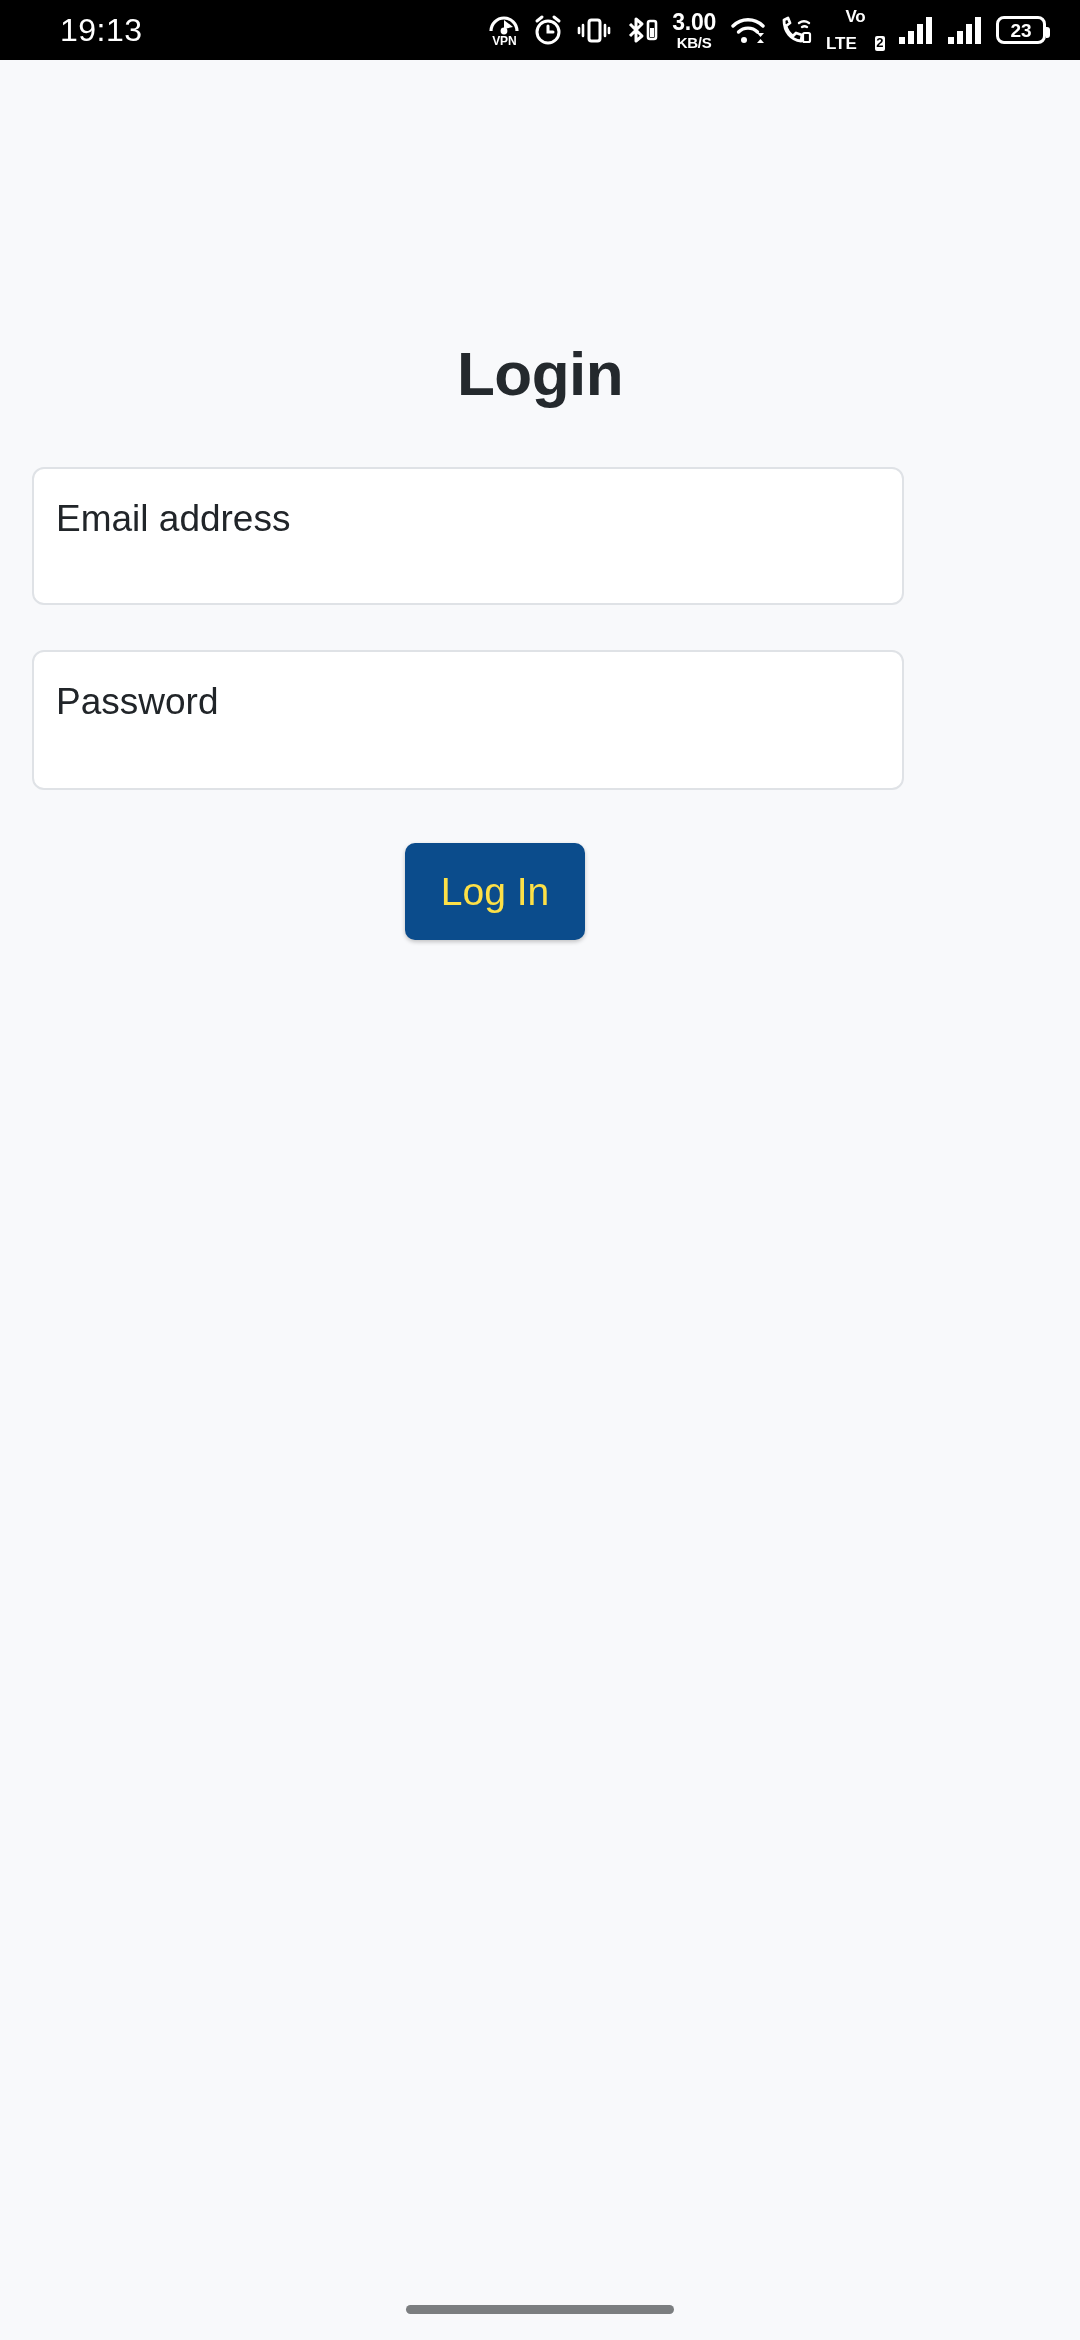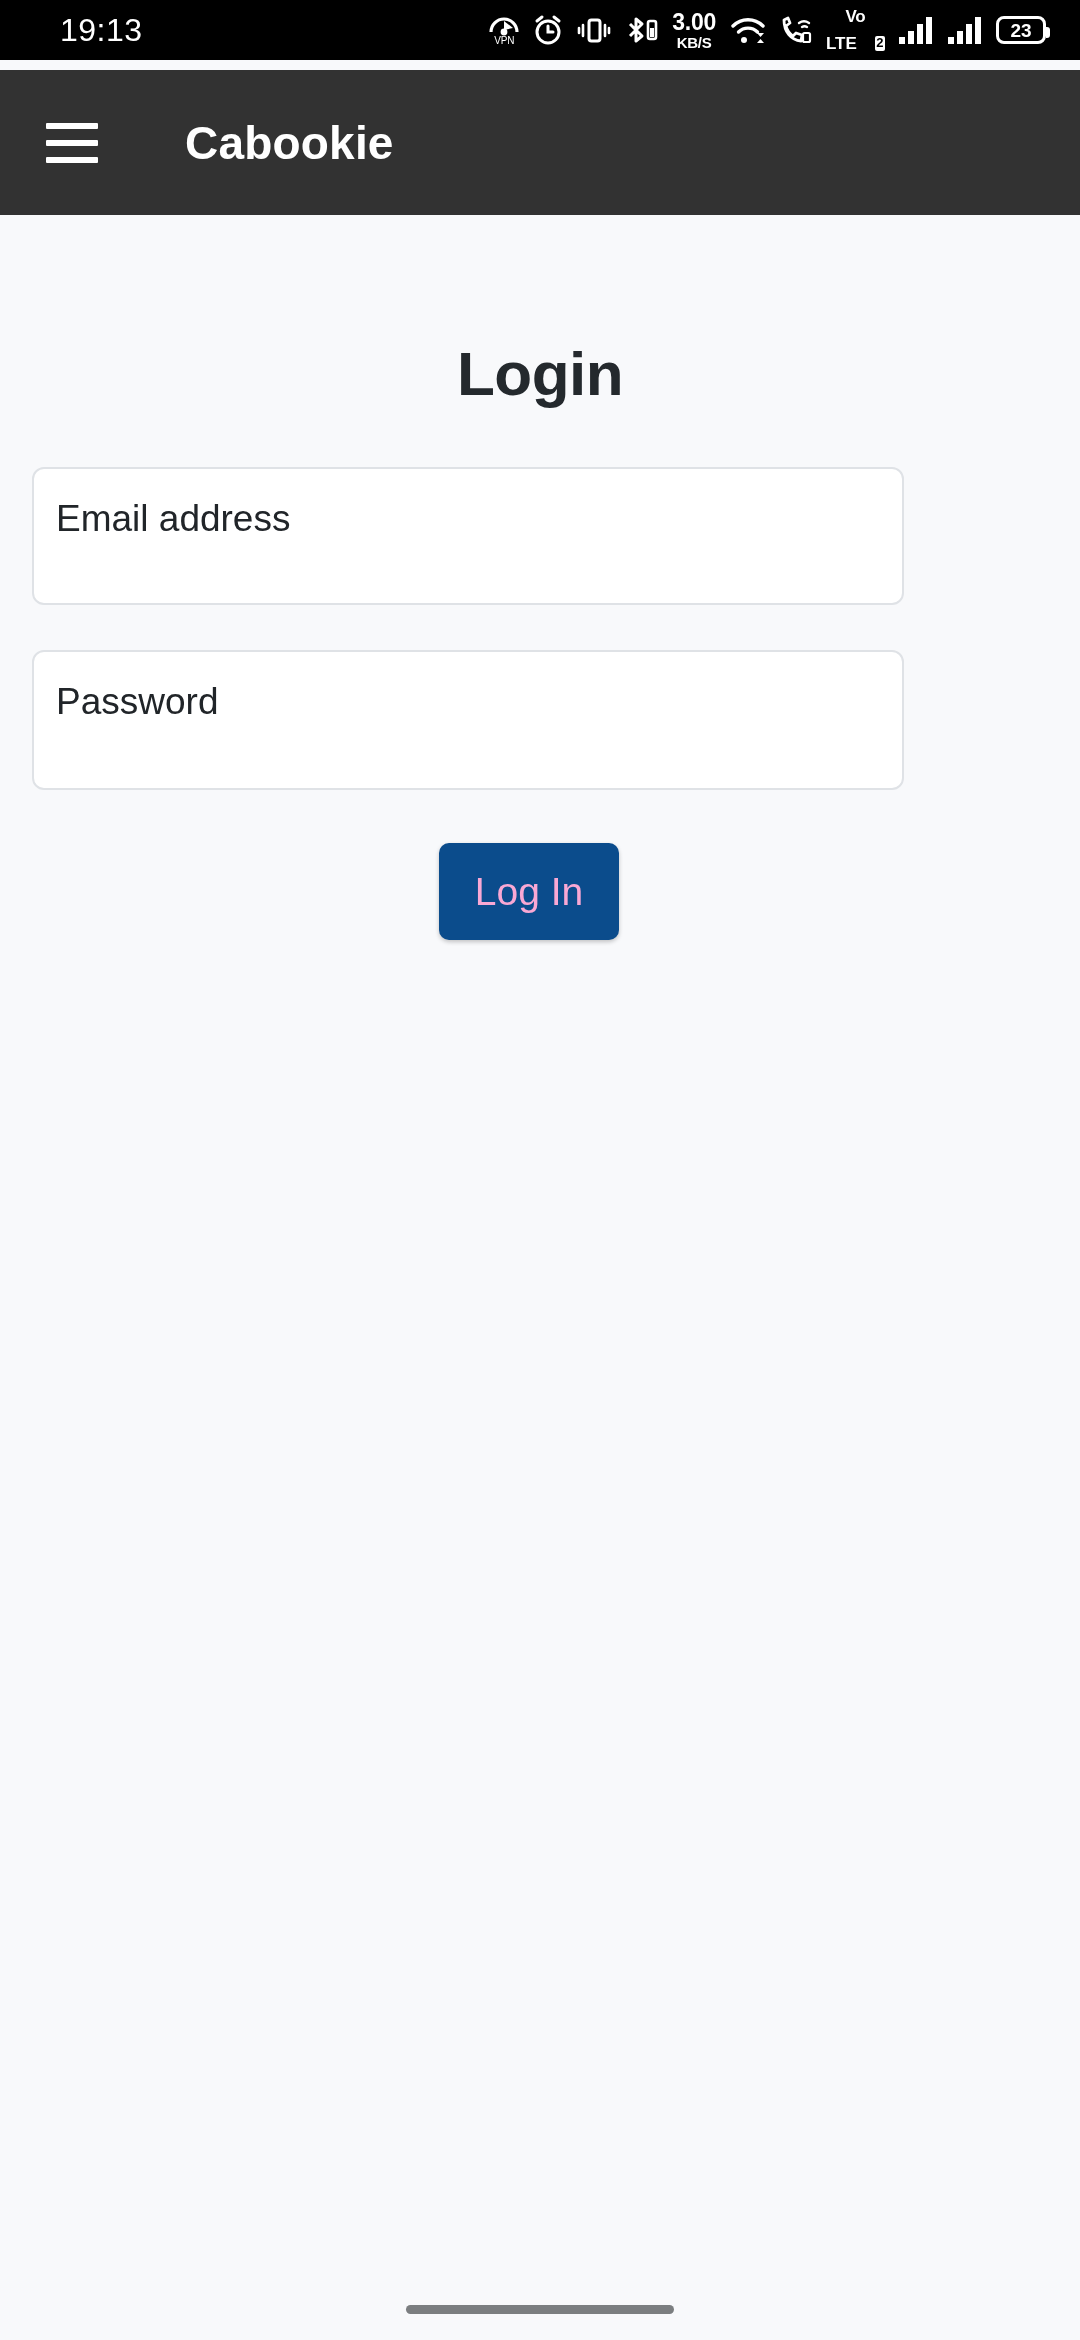--- a/index.html
+++ b/index.html
@@ -27,21 +27,21 @@
   .netspeed .v{ font-size:23px; font-weight:700; letter-spacing:-.3px; }
   .netspeed .u{ font-size:15px; font-weight:700; letter-spacing:-.3px; margin-top:1px; }
   .volte{ display:flex; flex-direction:column; align-items:center; justify-content:center; line-height:1; }
   .volte .a{ font-size:17px; font-weight:700; letter-spacing:-.3px; }
   .volte .b{ display:flex; align-items:center; gap:18px; font-size:17px; font-weight:700; margin-top:10px; }
   .volte .b .num{
     font-size:13px; background:#fff; color:#000; padding:0 1.5px;
     border-radius:2px; line-height:1.15;
   }
   .vpnwrap{ display:flex; flex-direction:column; align-items:center; line-height:1; }
-  .vpnwrap .lbl{ font-size:10px; font-weight:400; letter-spacing:-.2px; margin-top:-1px; }
+  .vpnwrap .lbl{ font-size:12px; font-weight:700; letter-spacing:-.2px; margin-top:-1px; }
   .battery{
     position:relative; width:50px; height:28px; border:3px solid #fff; border-radius:8px;
     display:flex; align-items:center; justify-content:center;
   }
   .battery:after{
     content:""; position:absolute; right:-7px; top:8px; width:4px; height:11px;
     background:#fff; border-radius:0 3px 3px 0;
   }
   .battery .pct{ font-size:19px; font-weight:700; color:#fff; line-height:1; }
 
@@ -74,23 +74,23 @@
     background:#fff; border:2px solid #dfe2e6; border-radius:12px;
   }
   .field.email{ top:252px; height:138px; }
   .field.password{ top:435px; height:140px; }
   .field .label{
     position:absolute; left:22px; top:28px;
     font-size:37px; color:#212529; line-height:1.2;
   }
 
   .login-btn{
-    position:absolute; left:439px; top:628px; width:180px; height:97px;
+    position:absolute; left:405px; top:628px; width:180px; height:97px;
     background:#0b4c8c; border:none; border-radius:10px;
-    color:#f9a8d4; font-size:39px; font-family:"Liberation Sans", sans-serif;
+    color:#fde047; font-size:39px; font-family:"Liberation Sans", sans-serif;
     cursor:pointer; box-shadow:0 2px 4px rgba(0,0,0,.22);
     display:flex; align-items:center; justify-content:center;
   }
 
   .links{
     position:absolute; top:765px; left:0; width:1080px;
     display:flex; justify-content:space-between;
     padding:0 42px;
   }
   .links a{
@@ -197,28 +197,20 @@
 
       <div class="sicon">
         <div class="battery">
           <span class="pct">23</span>
         </div>
       </div>
 
     </div>
   </div>
 
-  <div class="app-bar">
-    <div class="hamburger">
-      <span></span>
-      <span></span>
-      <span></span>
-    </div>
-    <div class="app-title">Cabookie</div>
-  </div>
 
   <div class="content">
 
     <div class="page-title">Login</div>
 
     <div class="field email">
       <div class="label">Email address</div>
     </div>
 
     <div class="field password">

